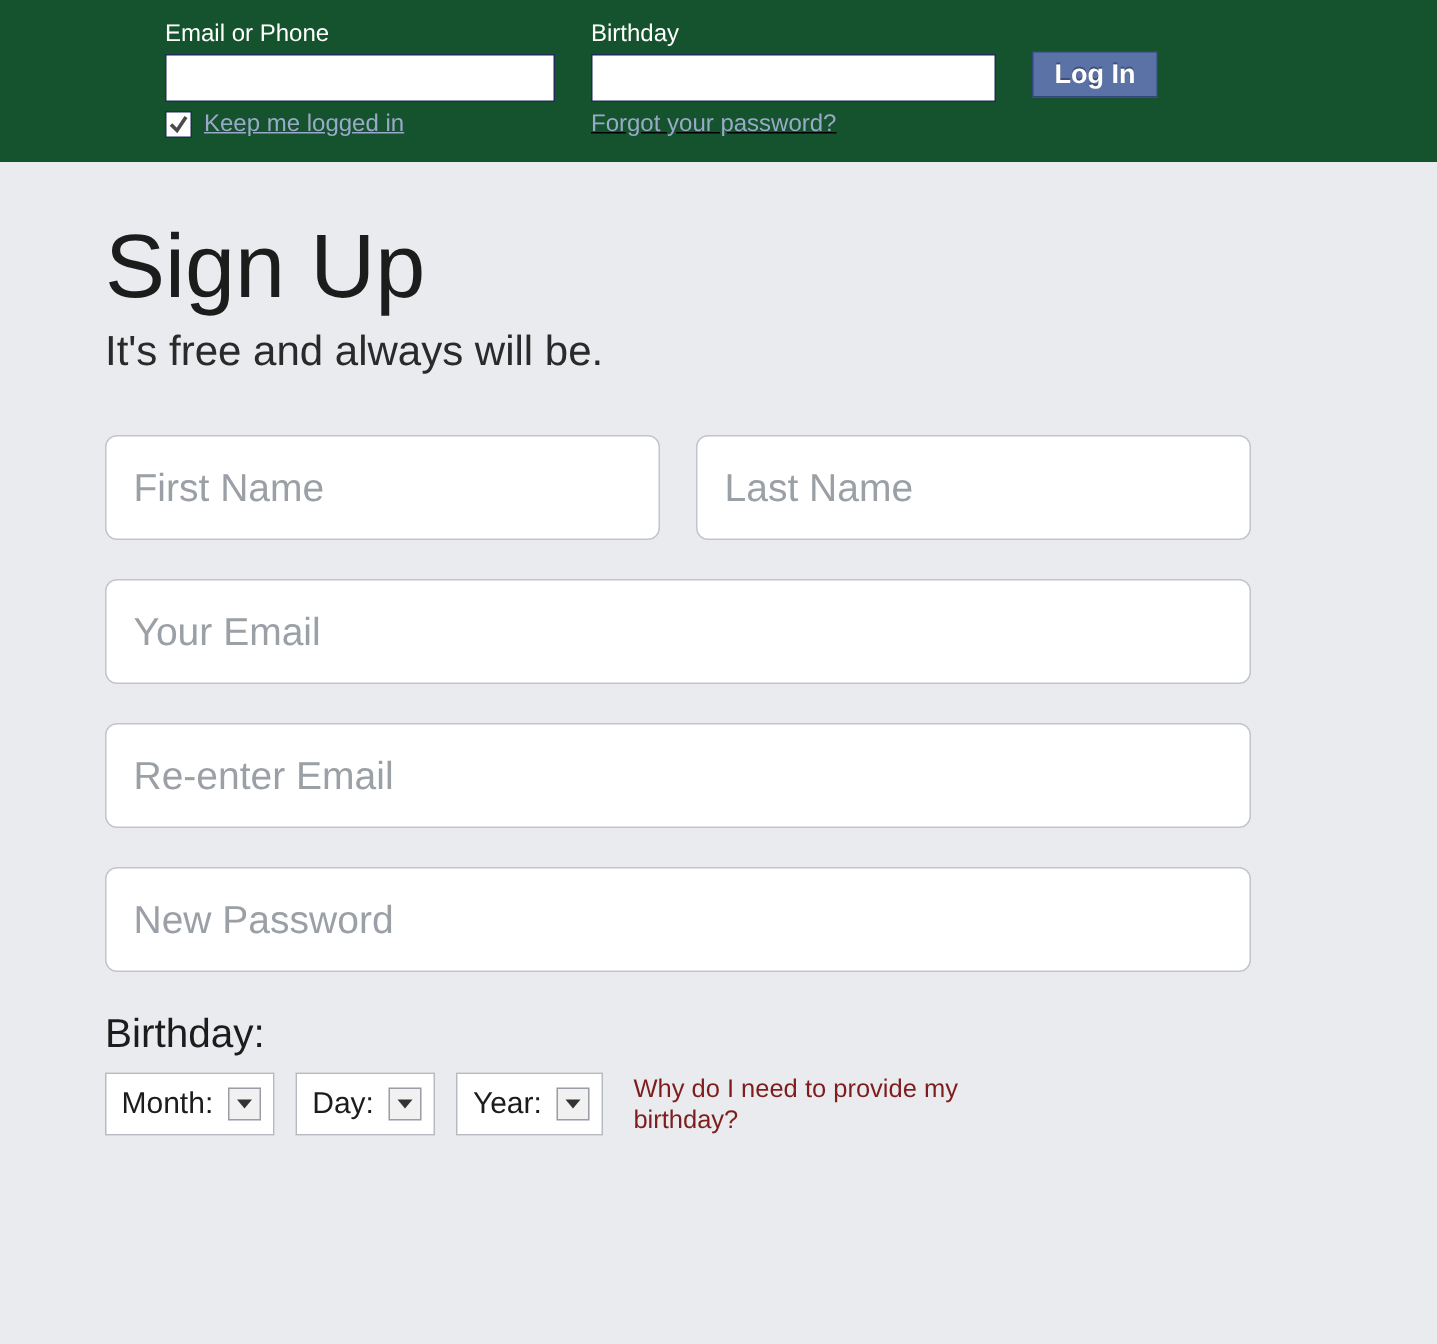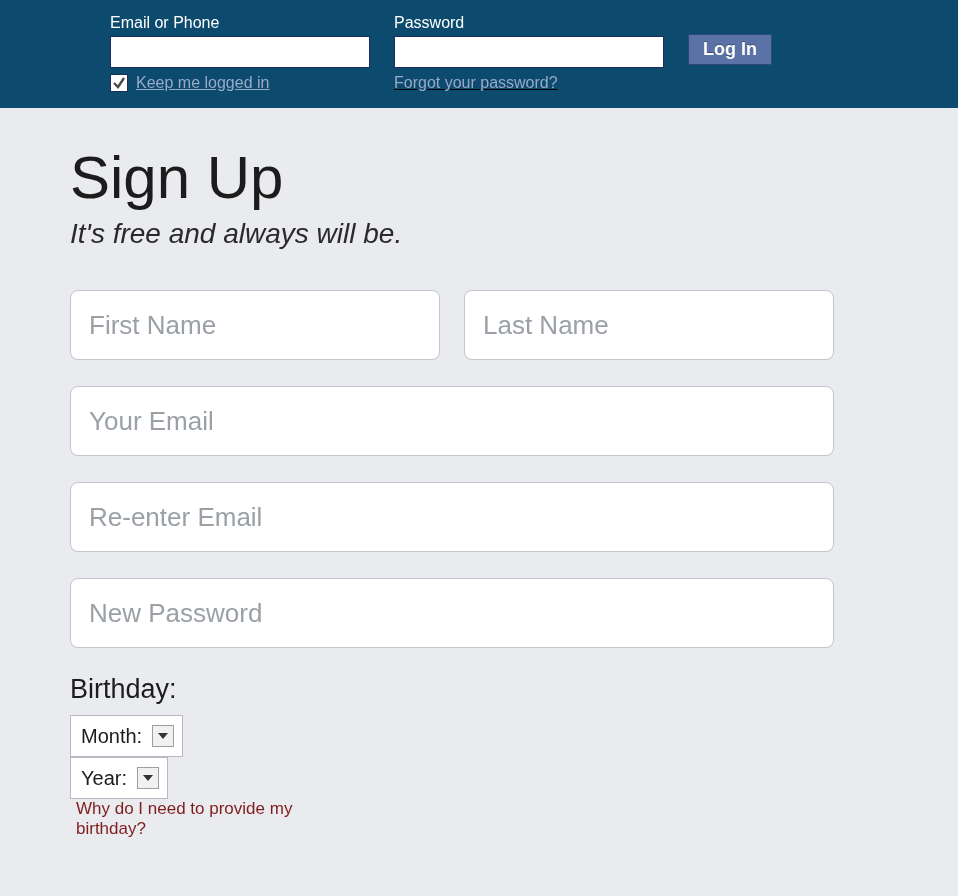--- a/index.html
+++ b/index.html
@@ -5,21 +5,21 @@
   * { box-sizing: border-box; margin: 0; padding: 0; }
   body {
     font-family: "Lucida Grande", Tahoma, Verdana, Arial, sans-serif;
     background: #e9ebee;
     width: 958px;
     height: 896px;
     overflow: hidden;
   }
   
   .header {
-    background: #0c4a6e;
+    background: #14532d;
     padding: 14px 0 16px 0;
   }
   .header-row {
     display: flex;
     align-items: flex-start;
     padding-left: 110px;
   }
   .login-col {
     display: flex;
     flex-direction: column;
@@ -91,21 +91,20 @@
     font-weight: 400;
     color: #1c1c1c;
     line-height: 1.0;
   }
   .signup-sub {
     font-family: "Segoe UI", "Lucida Grande", Tahoma, sans-serif;
     font-size: 28px;
     color: #2a2a2a;
     margin-top: 10px;
     margin-bottom: 40px;
-    font-style: italic;
   }
   .signup-row {
     display: flex;
     margin-bottom: 26px;
   }
   .signup-text {
     height: 70px;
     border: 1px solid #c2c6cc;
     border-radius: 8px;
     background: #ffffff;
@@ -118,22 +117,21 @@
   .name-row .last  { width: 370px; }
   .full { width: 764px; }
   .bday-label {
     font-family: "Segoe UI", "Lucida Grande", Tahoma, sans-serif;
     font-size: 27px;
     color: #1c1c1c;
     margin-bottom: 10px;
   }
   .bday-row {
     display: flex;
-    align-items: flex-start;
-    flex-direction: column;
+    align-items: flex-end;
   }
   .bday-select {
     display: flex;
     align-items: center;
     height: 42px;
     border: 1px solid #b7bbc1;
     background: #ffffff;
     padding: 0 8px 0 10px;
     margin-right: 14px;
     font-size: 20px;
@@ -172,21 +170,21 @@
         <span class="keep-check">
           <svg width="14" height="14" viewBox="0 0 14 14">
             <polyline points="2,7 6,11 12,2" fill="none" stroke="#4a4a4a" stroke-width="2.4"></polyline>
           </svg>
         </span>
         <span class="keep-label">Keep me logged in</span>
       </div>
     </div>
 
     <div class="login-col pass-col">
-      <span class="login-label">Password</span>
+      <span class="login-label">Birthday</span>
       <input type="password" class="login-input" style="">
       <div class="login-sub">
         <a class="forgot-link">Forgot your password?</a>
       </div>
     </div>
 
     <div class="login-btn-col">
       <button class="login-btn">Log In</button>
     </div>
   </div>
@@ -214,20 +212,28 @@
   <div class="bday-row">
     <div class="bday-select">
       <span class="sel-label">Month:</span>
       <span class="caret-box">
         <svg width="12" height="8" viewBox="0 0 12 8">
             <polygon points="1,1 11,1 6,7" fill="#333"></polygon>
           </svg>
       </span>
     </div>
     <div class="bday-select">
+      <span class="sel-label">Day:</span>
+      <span class="caret-box">
+        <svg width="12" height="8" viewBox="0 0 12 8">
+            <polygon points="1,1 11,1 6,7" fill="#333"></polygon>
+          </svg>
+      </span>
+    </div>
+    <div class="bday-select">
       <span class="sel-label">Year:</span>
       <span class="caret-box">
         <svg width="12" height="8" viewBox="0 0 12 8">
             <polygon points="1,1 11,1 6,7" fill="#333"></polygon>
           </svg>
       </span>
     </div>
     <a class="bday-why">Why do I need to provide my birthday?</a>
   </div>
 </div>

